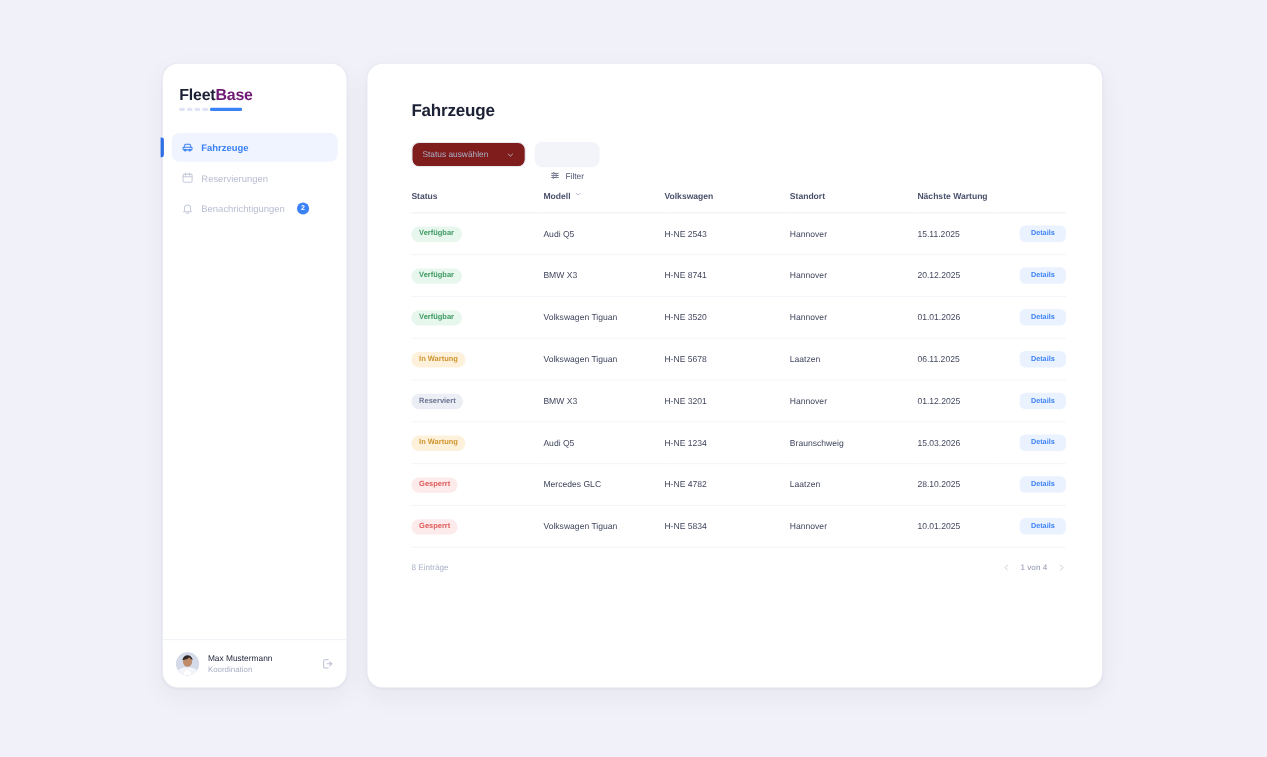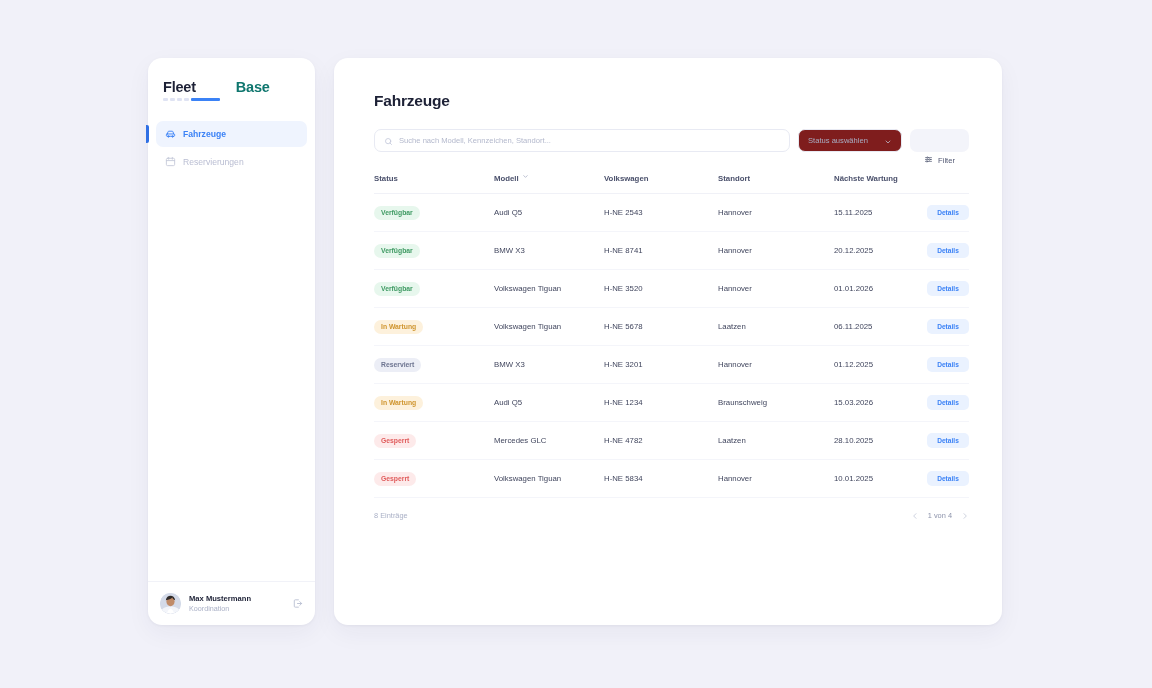--- a/index.html
+++ b/index.html
@@ -37,21 +37,21 @@
   .logo-wrap {
     padding: 22px 0 0 15px;
   }
   .logo-text {
     font-size: 14.5px;
     font-weight: bold;
     letter-spacing: -.2px;
     color: #1d2136;
     line-height: 1;
   }
-  .logo-text .accent { color: #0f766e; padding-left: 40px; }
+  .logo-text .accent { color: #701a75; }
   .logo-rule {
     margin-top: 3px;
     width: 62px;
     height: 3px;
     display: flex;
     gap: 2px;
   }
   .logo-rule i { display: block; height: 3px; background: #dfe3f3; border-radius: 1px; flex: none; }
   .logo-rule i.dash { width: 5px; }
   .logo-rule i.solid { width: 29px; background: #3b82f6; }
@@ -116,21 +116,21 @@
     align-items: center;
     gap: 8px;
   }
   .avatar {
     width: 21px; height: 21px; border-radius: 50%;
     flex: none; overflow: hidden; position: relative;
     background: #cfd6e6;
   }
   .avatar svg { width: 21px; height: 21px; display: block; }
   .user-meta { flex: 1; min-width: 0; line-height: 1.25; }
-  .user-name { font-size: 7.6px; font-weight: bold; color: #1d2136; }
+  .user-name { font-size: 7.6px; font-weight: normal; color: #1d2136; }
   .user-role { font-size: 7.2px; color: #aab0c6; }
   .logout-icon { width: 11px; height: 11px; flex: none; cursor: pointer; }
   .logout-icon svg { width: 11px; height: 11px; display: block; }
 
   
   .main {
     flex: 1;
     background: #ffffff;
     border-radius: 14px;
     box-shadow: 0 1px 3px rgba(30,35,70,.05), 0 8px 24px rgba(30,35,70,.05);
@@ -298,20 +298,30 @@
         <span class="nav-icon">
           <svg viewBox="0 0 24 24" fill="none" stroke="#c6cada" stroke-width="2" stroke-linecap="round" stroke-linejoin="round">
             <rect x="3" y="5" width="18" height="16" rx="2.5"></rect>
               <path d="M3 10h18M8 3v4M16 3v4"></path>
           </svg>
         </span>
         <span>Reservierungen</span>
       </div>
 
 
+      <div class="nav-item">
+        <span class="nav-icon">
+          <svg viewBox="0 0 24 24" fill="none" stroke="#c6cada" stroke-width="2" stroke-linecap="round" stroke-linejoin="round">
+            <path d="M18 16V11a6 6 0 1 0-12 0v5l-1.5 2.5h15z"></path>
+              <path d="M10 20.5a2.2 2.2 0 0 0 4 0"></path>
+          </svg>
+        </span>
+        <span>Benachrichtigungen</span>
+        <span class="nav-badge">2</span>
+      </div>
 
 
     </nav>
 
     <div class="user-card">
       <span class="avatar">
         <svg viewBox="0 0 42 42">
           <defs>
               <clipPath id="avclip">
                 <circle cx="21" cy="21" r="21"></circle>
@@ -340,29 +350,20 @@
     </div>
 
   </aside>
 
   <main class="main">
 
     <h1 class="page-title">Fahrzeuge</h1>
 
     <div class="toolbar">
 
-      <div class="search-box">
-        <span>
-          <svg viewBox="0 0 24 24" fill="none" stroke="#c3c8da" stroke-width="2.2" stroke-linecap="round">
-            <circle cx="11" cy="11" r="7"></circle>
-              <path d="M20 20l-4-4"></path>
-          </svg>
-        </span>
-        <span class="search-ph">Suche nach Modell, Kennzeichen, Standort...</span>
-      </div>
 
       <div class="select-box">
         <span class="sel-val">Status auswählen</span>
         <span>
           <svg viewBox="0 0 24 24" fill="none" stroke="#c3c8da" stroke-width="2.2" stroke-linecap="round" stroke-linejoin="round">
             <path d="M6 9l6 6 6-6"></path>
           </svg>
         </span>
       </div>
 

